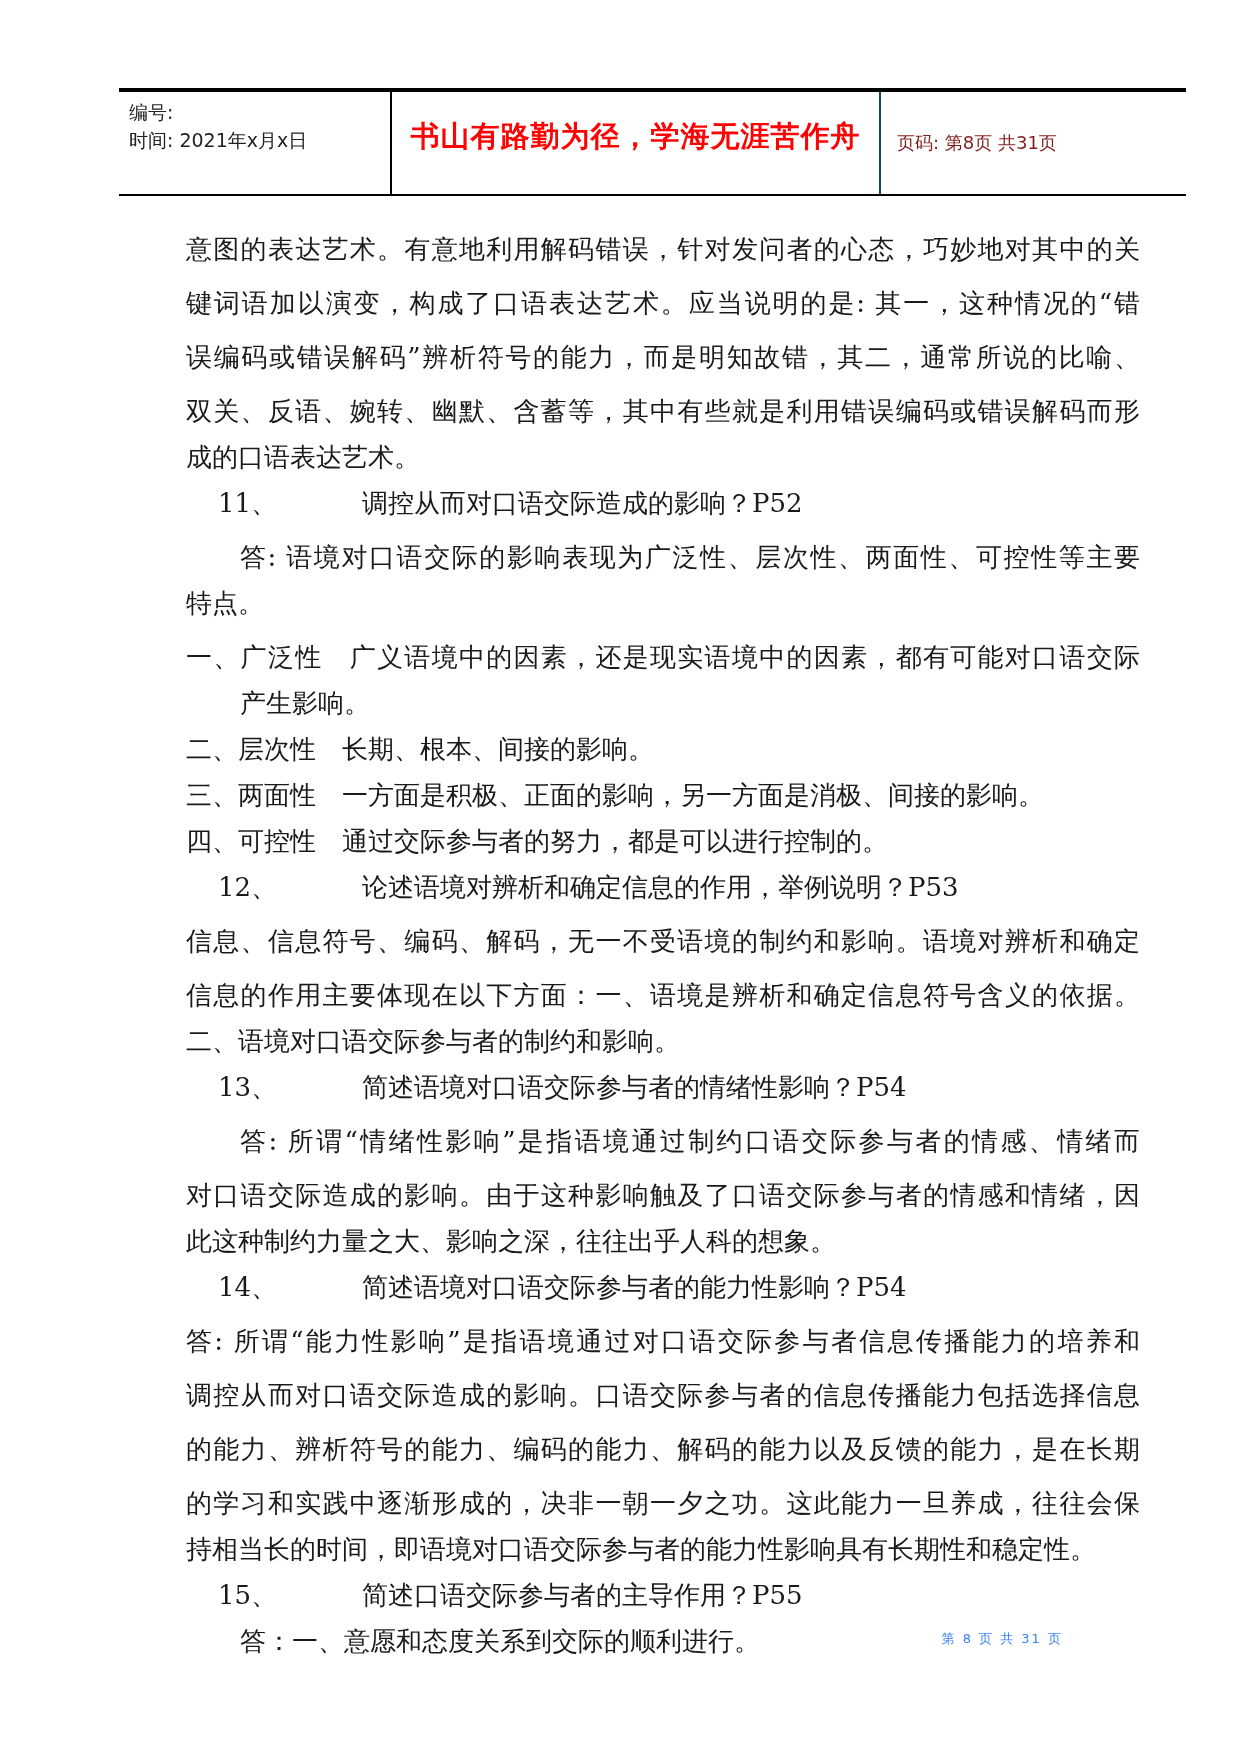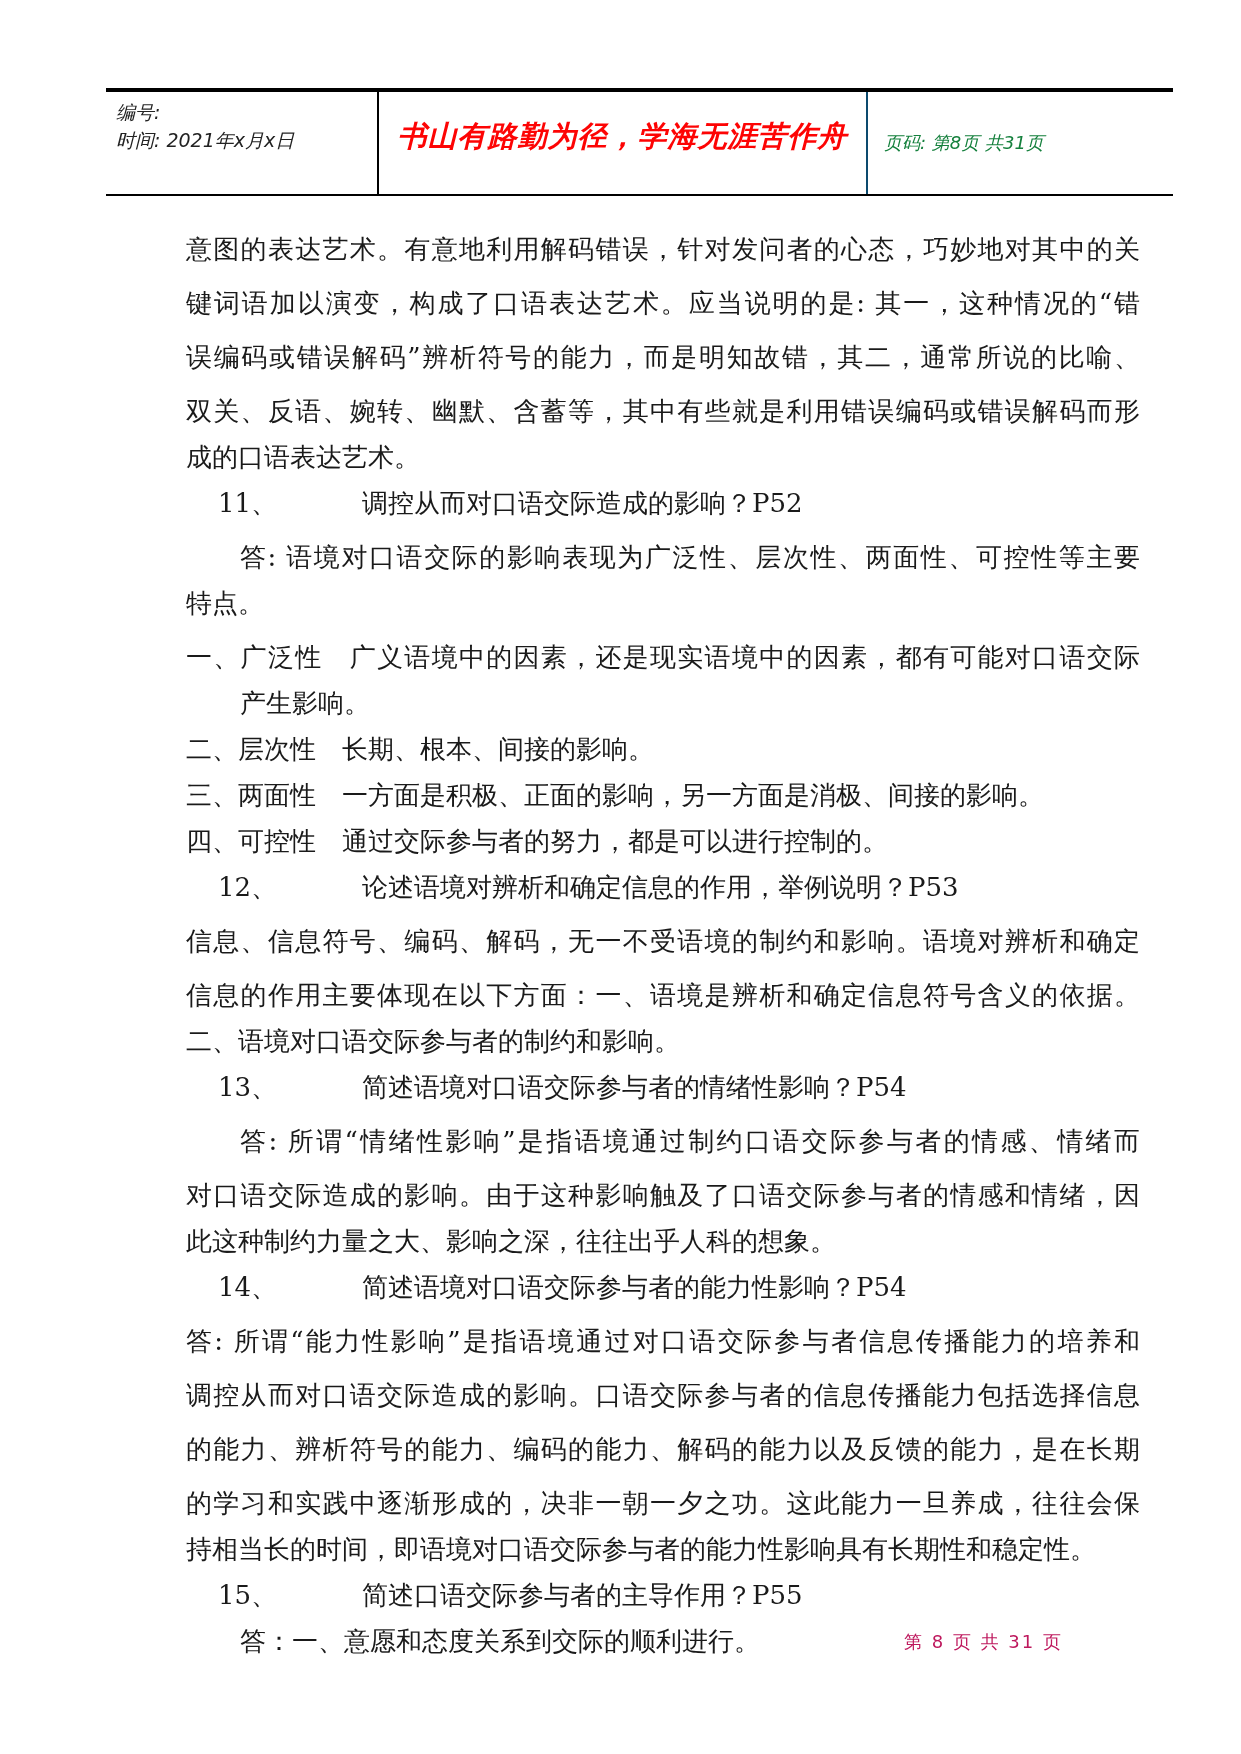--- a/index.html
+++ b/index.html
@@ -13,26 +13,25 @@
     height: 1754px;
     background: #ffffff;
     overflow: hidden;
     font-family: "DejaVu Serif", "Liberation Serif", serif;
     color: #1a1a1a;
   }
 
   
   .header-table {
     position: absolute;
-    left: 106px;
+    left: 119px;
     top: 88px;
     width: 1034px;
     border-collapse: collapse;
     table-layout: fixed;
-    font-style: italic;
   }
   .header-table td {
     border-top: 4px solid #000;
     border-bottom: 2px solid #000;
     height: 96px;
     vertical-align: middle;
   }
   .header-table td.cell-left {
     width: 261px;
     vertical-align: top;
@@ -46,21 +45,21 @@
     width: 485px;
     border-left: 2px solid #000;
     border-right: 2px solid #0c4a6e;
     text-align: center;
   }
   .header-table td.cell-right {
     width: 288px;
     padding-left: 16px;
     font-family: "DejaVu Sans", "Liberation Sans", sans-serif;
     font-size: 18px;
-    color: #15803d;
+    color: #7f1d1d;
   }
   .slogan {
     font-family: "DejaVu Sans", "Liberation Sans", sans-serif;
     font-size: 29px;
     font-weight: bold;
     letter-spacing: 1px;
     color: #fd0404;
     position: relative;
     top: -6px;
   }
@@ -97,23 +96,23 @@
     width: 144px;
     margin-left: 32px;
   }
 
   
   .footer {
     position: absolute;
     top: 1630px;
     right: 178px;
     font-family: "DejaVu Sans", "Liberation Sans", sans-serif;
-    font-size: 18px;
+    font-size: 13px;
     letter-spacing: 2px;
-    color: #be185d;
+    color: #3b82f6;
   }
 </style>
 </head>
 <body>
 
 <div class="page">
 
   <table class="header-table">
     <tbody>
         <tr>

